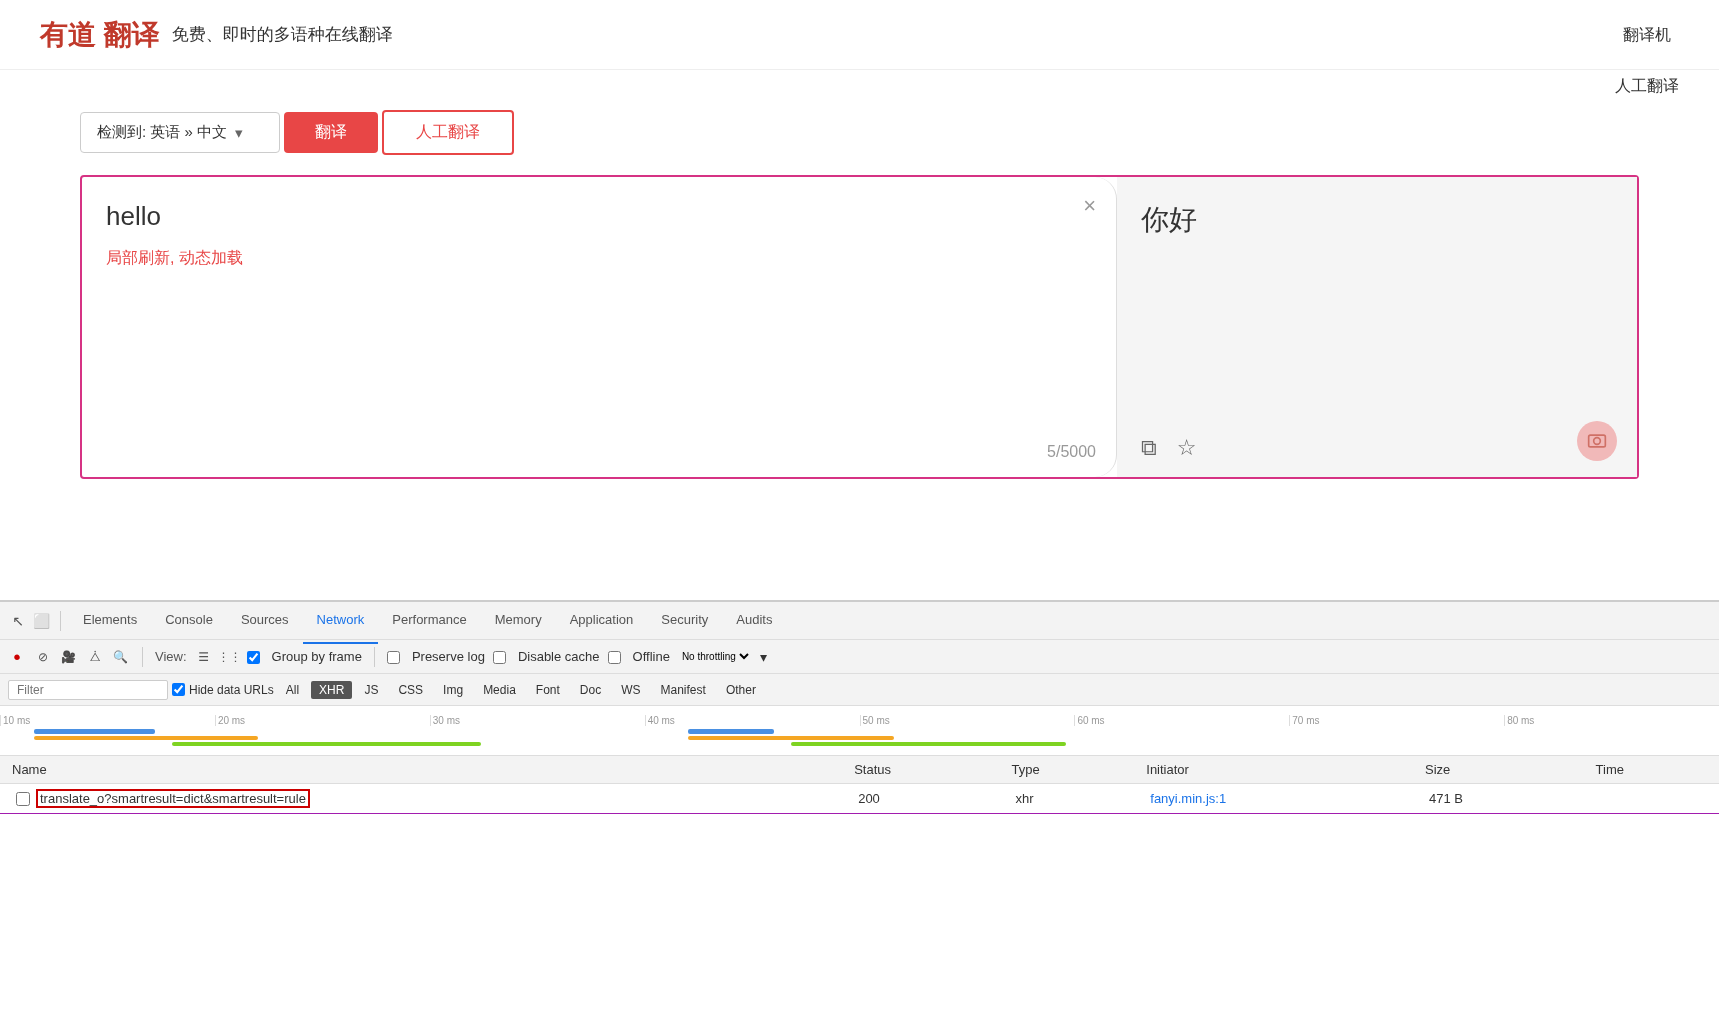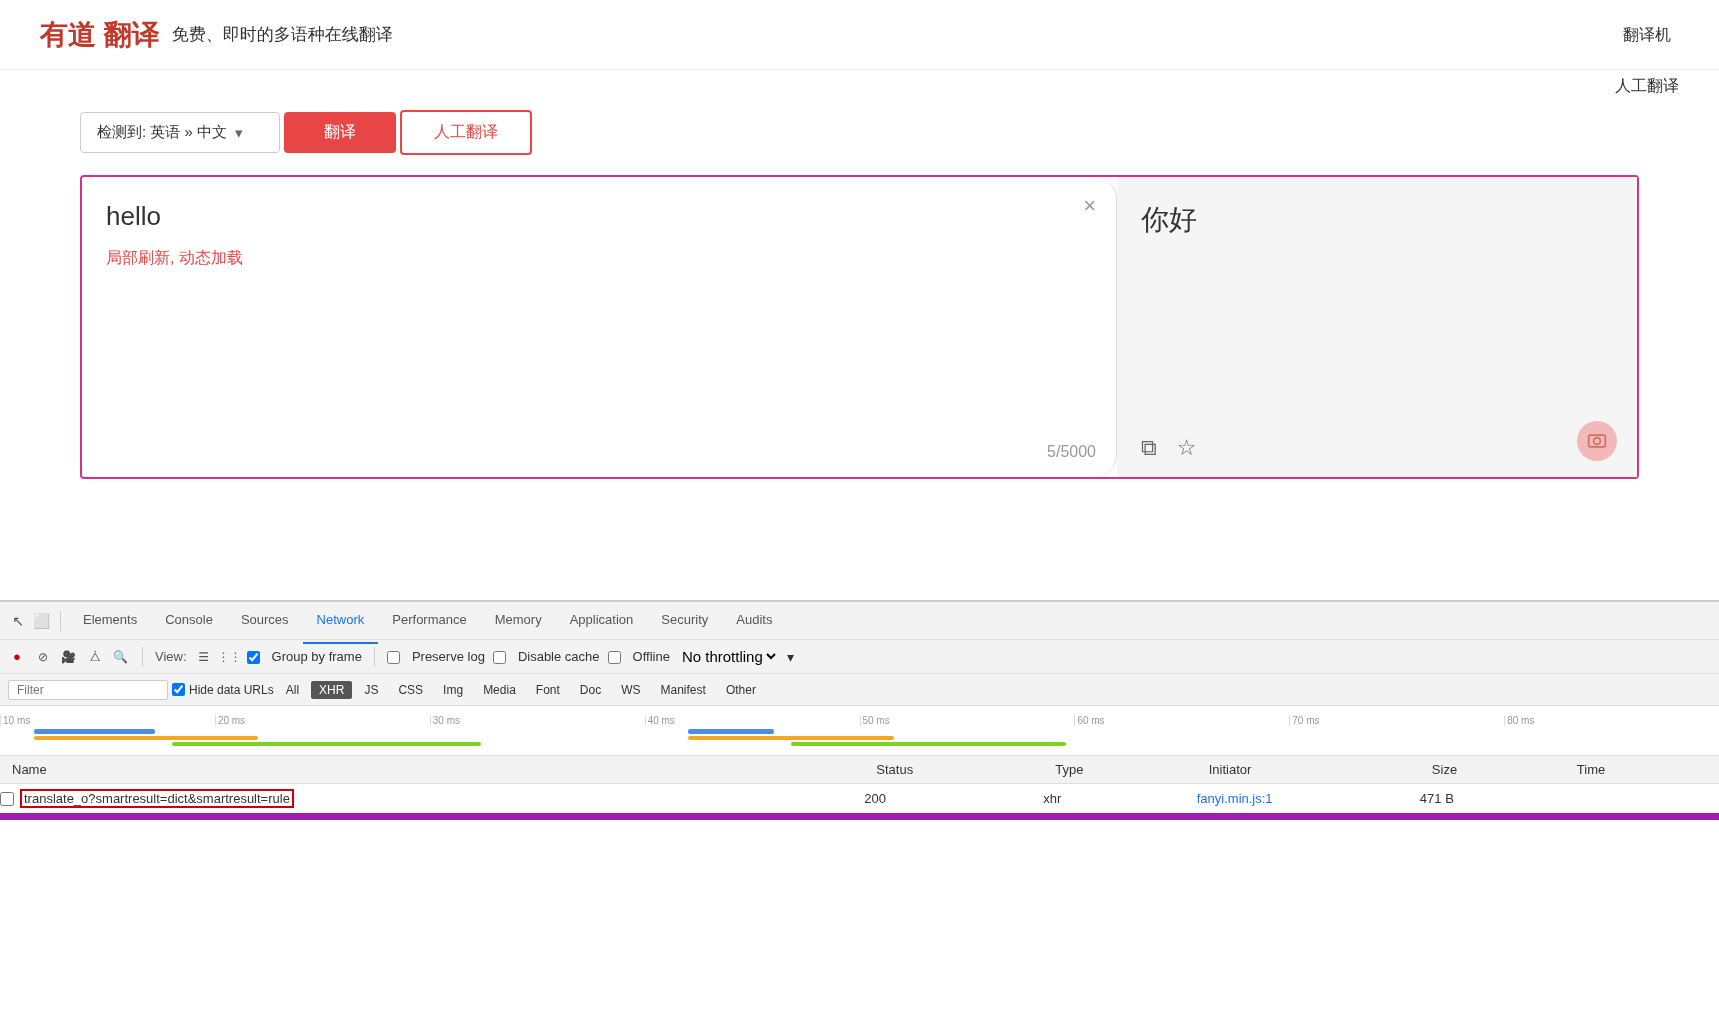--- a/index.html
+++ b/index.html
@@ -13,21 +13,21 @@
     .header-nav { display: flex; gap: 30px; align-items: center; font-size: 16px; color: #333; flex-direction: column; }
     .header-nav .new-badge { color: #e84646; font-size: 11px; vertical-align: super; }
 
     
     .main { padding: 40px 80px 20px 80px; }
 
     
     .lang-row { display: flex; align-items: center; gap: 4px; margin-bottom: 20px; }
     .lang-select { border: 1px solid #ccc; border-radius: 4px; padding: 10px 16px; font-size: 15px; display: flex; align-items: center; gap: 8px; cursor: pointer; min-width: 200px; }
     .lang-select .chevron { color: #666; }
-    .btn-translate { background: #e84646; color: #fff; border: none; border-radius: 4px; padding: 10px 40px; font-size: 16px; cursor: pointer; }
+    .btn-translate { background: #e84646; color: #fff; border: none; border-radius: 4px; padding: 10px 31px; font-size: 16px; cursor: pointer; }
     .btn-human { background: #fff; color: #e84646; border: 2px solid #e84646; border-radius: 4px; padding: 10px 32px; font-size: 16px; cursor: pointer; }
 
     
     .translation-area { border: 2px solid #d63384; border-radius: 4px; display: flex; margin-bottom: 0; }
     .input-box { flex: 1; background: #fff; padding: 24px; border-right: 1px solid #ddd; min-height: 300px; position: relative; border-radius: 22px; }
     .input-text { font-size: 26px; color: #333; }
     .input-hint { color: #e84646; font-size: 16px; margin-top: 16px; }
     .close-btn { position: absolute; top: 16px; right: 20px; font-size: 22px; color: #999; cursor: pointer; }
     .char-count { position: absolute; bottom: 16px; right: 20px; font-size: 16px; color: #999; }
     .output-box { width: 520px; background: #f5f5f5; padding: 24px; min-height: 300px; position: relative; }
@@ -46,39 +46,39 @@
 
     
     .toolbar { display: flex; align-items: center; gap: 8px; padding: 4px 8px; border-bottom: 1px solid #ddd; background: #f3f3f3; height: 34px; }
     .toolbar-icon { width: 18px; height: 18px; border-radius: 50%; cursor: pointer; display: flex; align-items: center; justify-content: center; font-size: 12px; color: #555; }
     .toolbar-icon.record { color: #c00; }
     .toolbar-icon.clear { color: #555; }
     .separator { width: 1px; height: 20px; background: #ccc; margin: 0 4px; }
     .toolbar-label { font-size: 13px; color: #555; }
     .toolbar-checkbox { display: flex; align-items: flex-end; gap: 12px; font-size: 13px; color: #333; cursor: pointer; }
     .toolbar-checkbox input { cursor: pointer; }
-    .throttle-select { font-size: 15px; border: none; background: transparent; cursor: pointer; }
+    .throttle-select { font-size: 10px; border: none; background: transparent; cursor: pointer; }
 
     
     .filter-row { display: flex; align-items: center; gap: 4px; padding: 3px 8px; border-bottom: 1px solid #ddd; background: #f3f3f3; height: 32px; flex-wrap: nowrap; }
     .filter-input { border: 1px solid #ccc; border-radius: 2px; padding: 2px 8px; font-size: 12px; width: 160px; }
     .filter-btn { font-size: 12px; padding: 2px 8px; cursor: pointer; border: none; background: transparent; color: #333; }
     .filter-btn.active { background: #555; color: #fff; border-radius: 2px; padding: 2px 8px; }
     .filter-checkbox { display: flex; align-items: center; gap: 4px; font-size: 12px; }
 
     
     .timeline { height: 50px; border-bottom: 1px solid #ddd; background: #fff; position: relative; overflow: hidden; }
     .timeline-ruler { display: flex; align-items: flex-end; padding-top: 2px; height: 20px; }
     .timeline-tick { flex: 1; border-left: 1px solid #ddd; font-size: 10px; color: #999; padding-left: 2px; }
     .timeline-bars { position: absolute; bottom: 4px; left: 0; right: 0; height: 24px; }
 
     
     .network-table { width: 100%; border-collapse: collapse; font-size: 13px; }
     .network-table th { background: #f3f3f3; border-bottom: 1px solid #ddd; padding: 6px 12px; text-align: left; font-weight: normal; color: #333; position: sticky; top: 0; }
-    .network-table td { padding: 5px 0; border-bottom: 7px solid #a21caf; color: #333; }
+    .network-table td { padding: 5px 16px; border-bottom: 1px solid #a21caf; color: #333; }
     .name-cell { display: flex; align-items: center; gap: 6px; }
     .row-checkbox { width: 14px; height: 14px; }
     .table-scroll { overflow-y: auto; height: 80px; }
   </style>
 </head>
 <body>
 
 <div class="header">
   <div class="logo">
     <span class="logo-text">有道 翻译</span>

